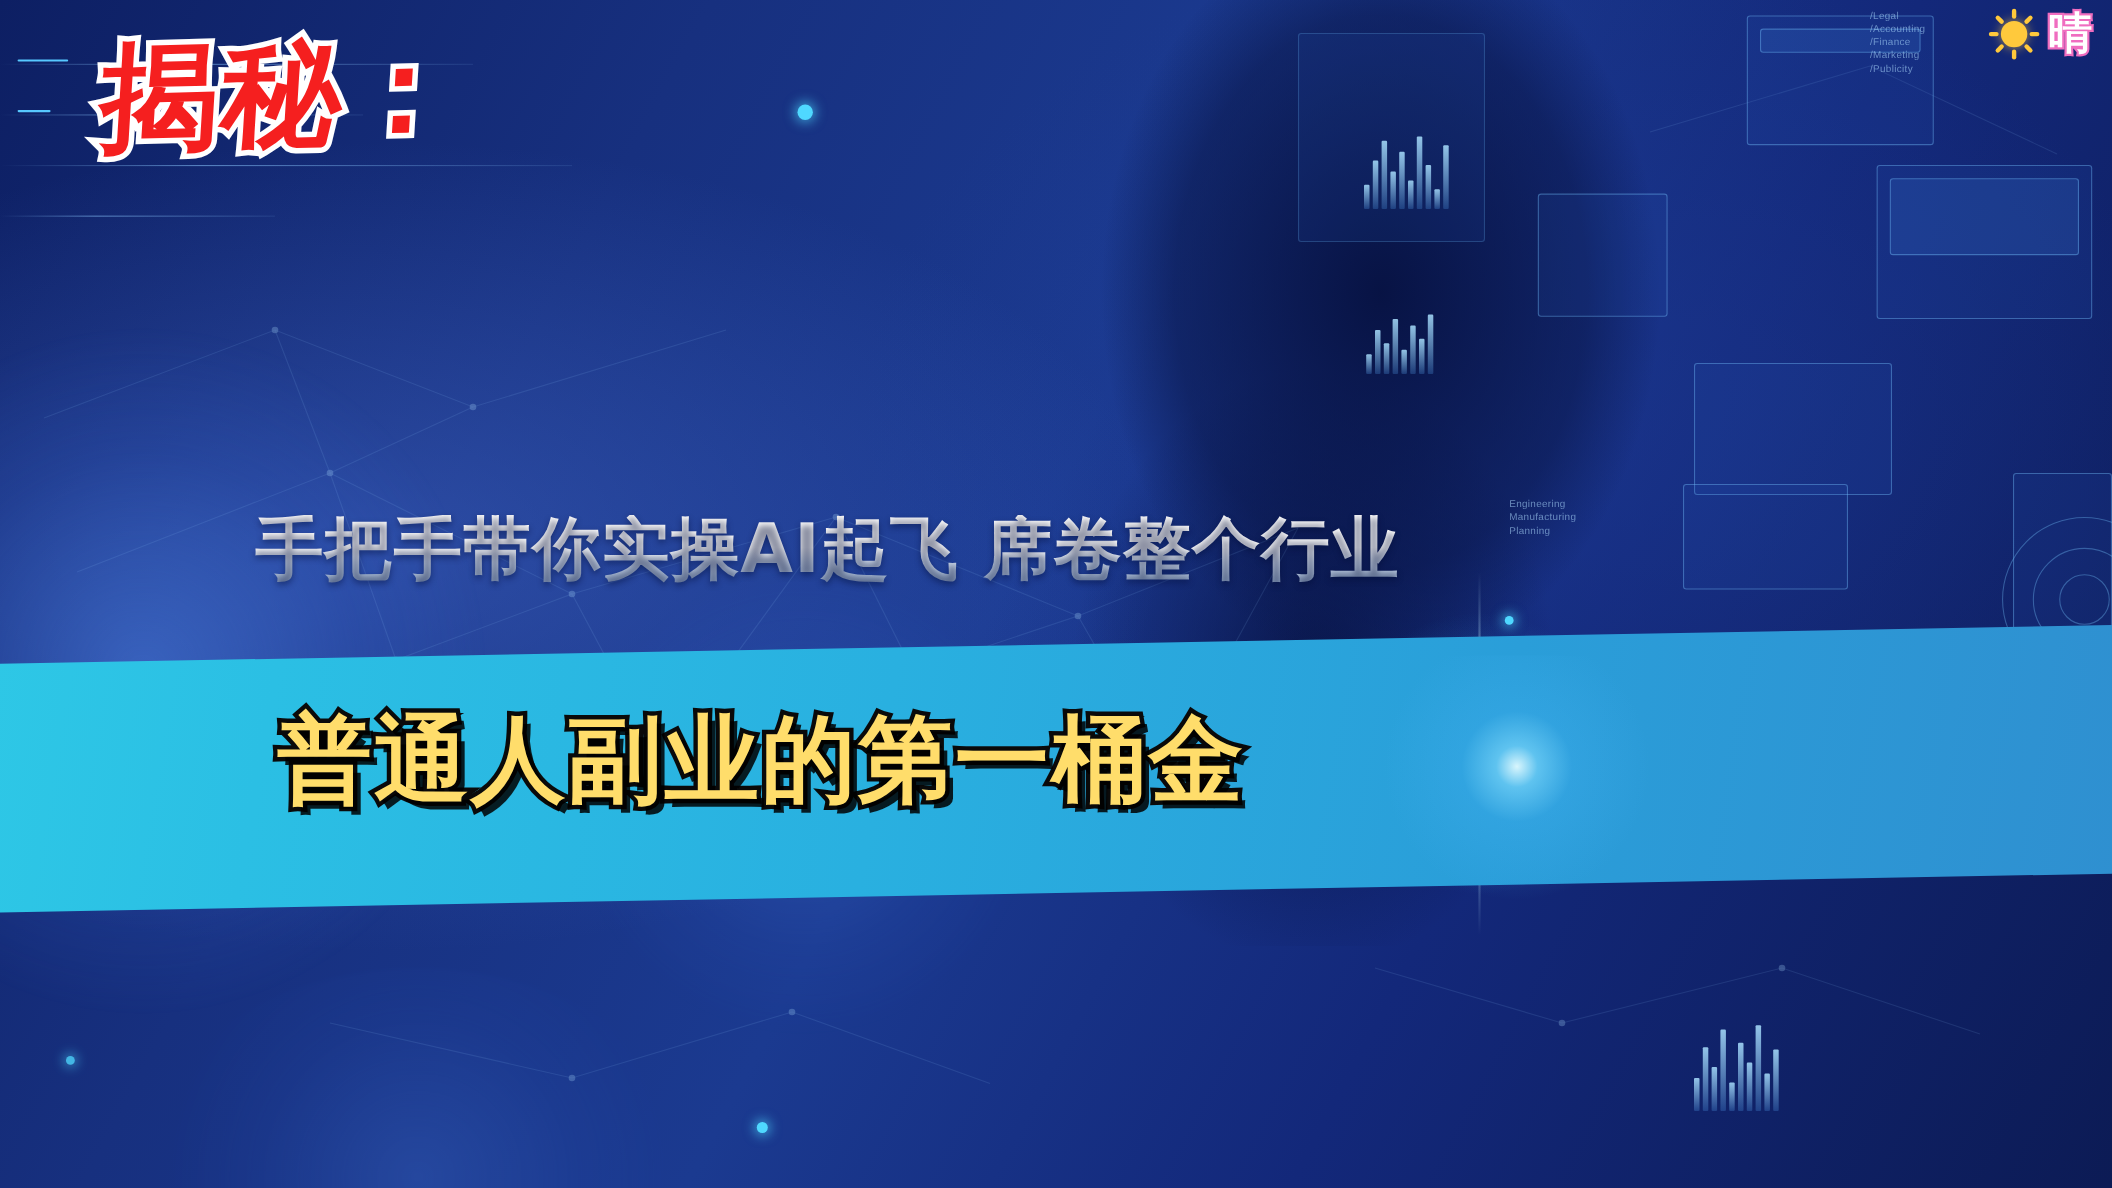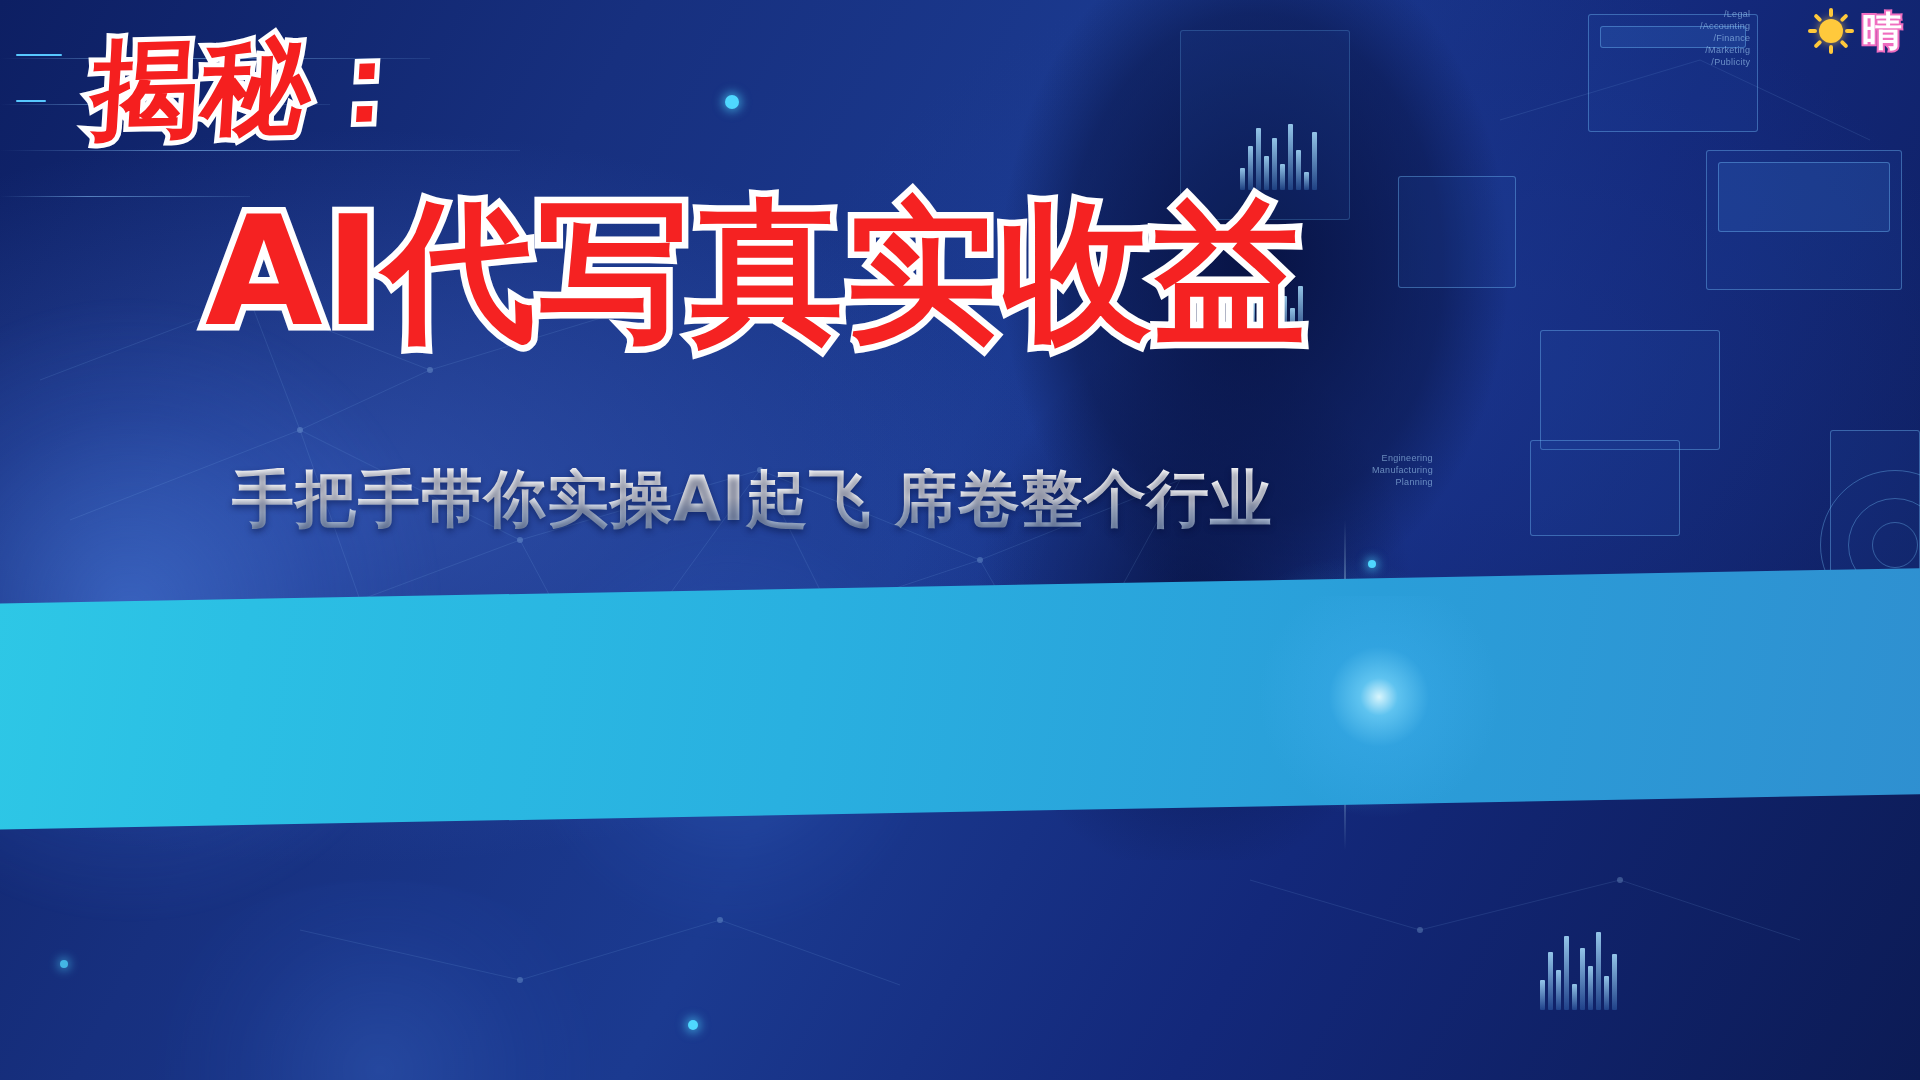--- a/index.html
+++ b/index.html
@@ -7,21 +7,21 @@
   .stage{
     position:relative;width:1920px;height:1080px;overflow:hidden;
     font-family:"Liberation Sans","DejaVu Sans",sans-serif;
     background:
       radial-gradient(ellipse 60% 55% at 18% 46%, rgba(70,110,210,.45) 0%, rgba(70,110,210,0) 62%),
       radial-gradient(ellipse 48% 60% at 72% 34%, rgba(30,60,150,.55) 0%, rgba(20,40,110,0) 65%),
       linear-gradient(118deg,#0d1f63 0%, #17307f 26%, #1b3a90 48%, #13287a 70%, #0c1b55 100%);
   }
 
   
-  .bg-layer{position:absolute;inset:0;pointer-events:none;text-align:right;}
+  .bg-layer{position:absolute;inset:0;pointer-events:none;}
 
   .glow-spot{
     position:absolute;border-radius:50%;
     background:radial-gradient(circle, rgba(90,150,255,.42) 0%, rgba(60,110,220,.16) 45%, rgba(0,0,0,0) 72%);
     filter:blur(2px);
   }
   .head-silhouette{
     position:absolute;right:300px;top:-40px;width:760px;height:900px;
     background:
       radial-gradient(ellipse 44% 50% at 52% 34%, rgba(6,16,62,.92) 0%, rgba(8,20,70,.55) 56%, rgba(8,20,70,0) 76%),
@@ -274,22 +274,22 @@
       <span class="core"></span>
     </div>
     <span class="weather-label">晴</span>
   </div>
 
   <div class="content">
 
 
     <div class="kicker">揭秘：</div>
 
-    <div class="headline">AI代写真实收益</div>
 
     <div class="subhead">手把手带你实操AI起飞 席卷整个行业</div>
   </div>
 
   <div class="ribbon"></div>
   <div class="ribbon-flare"></div>
+  <div class="gold-line">普通人副业的第一桶金</div>
 
 
 </div>
 
 </body></html>

